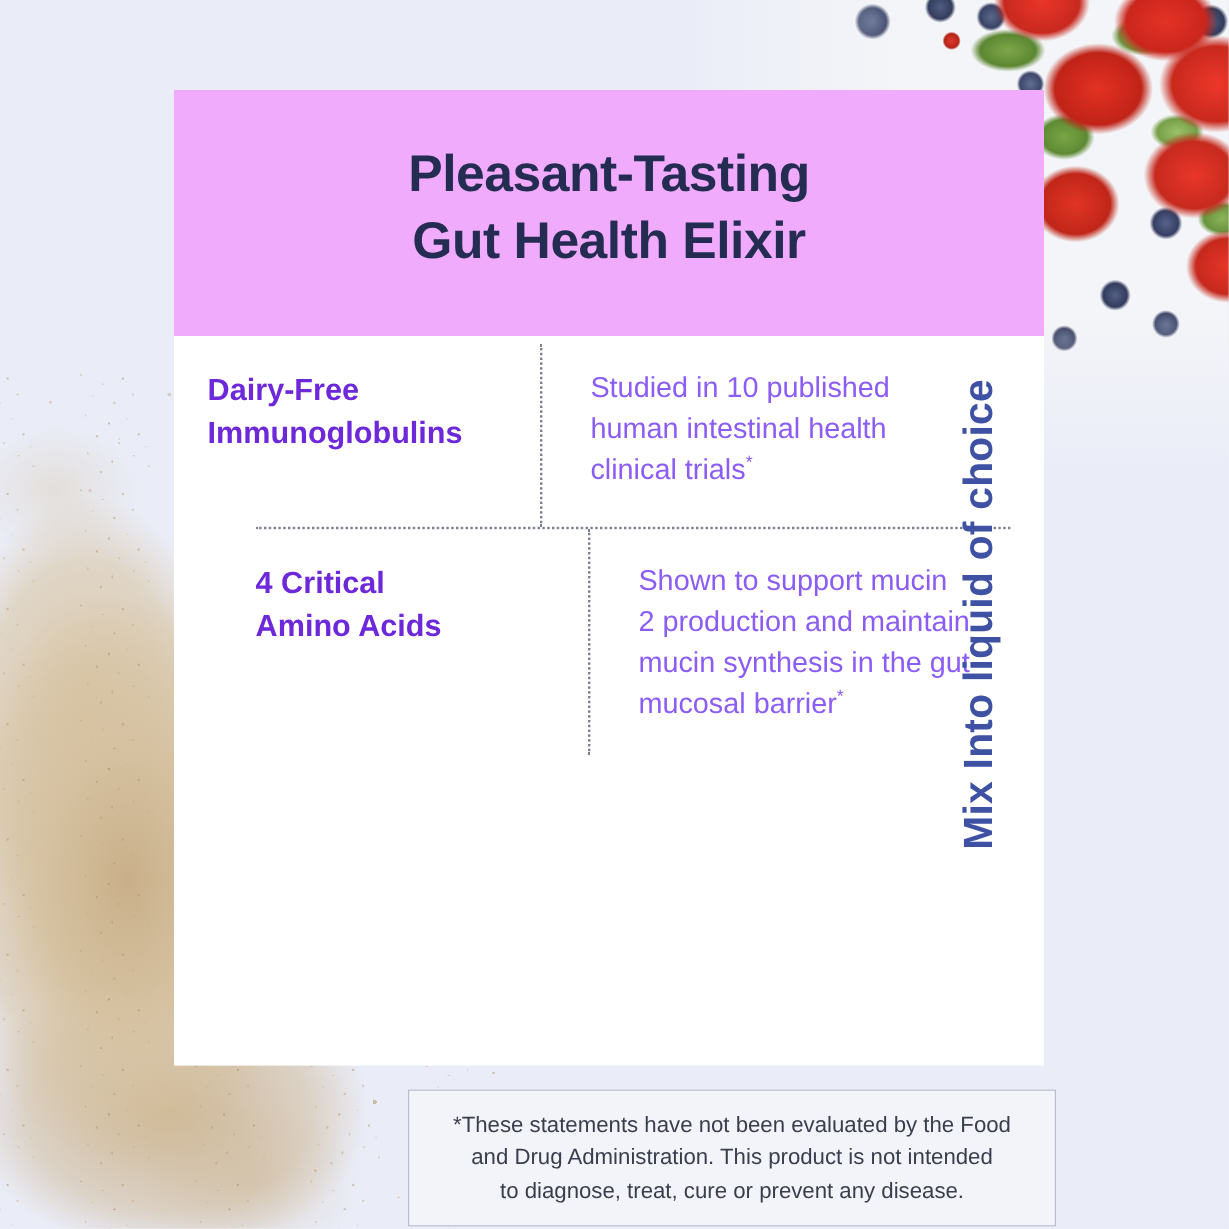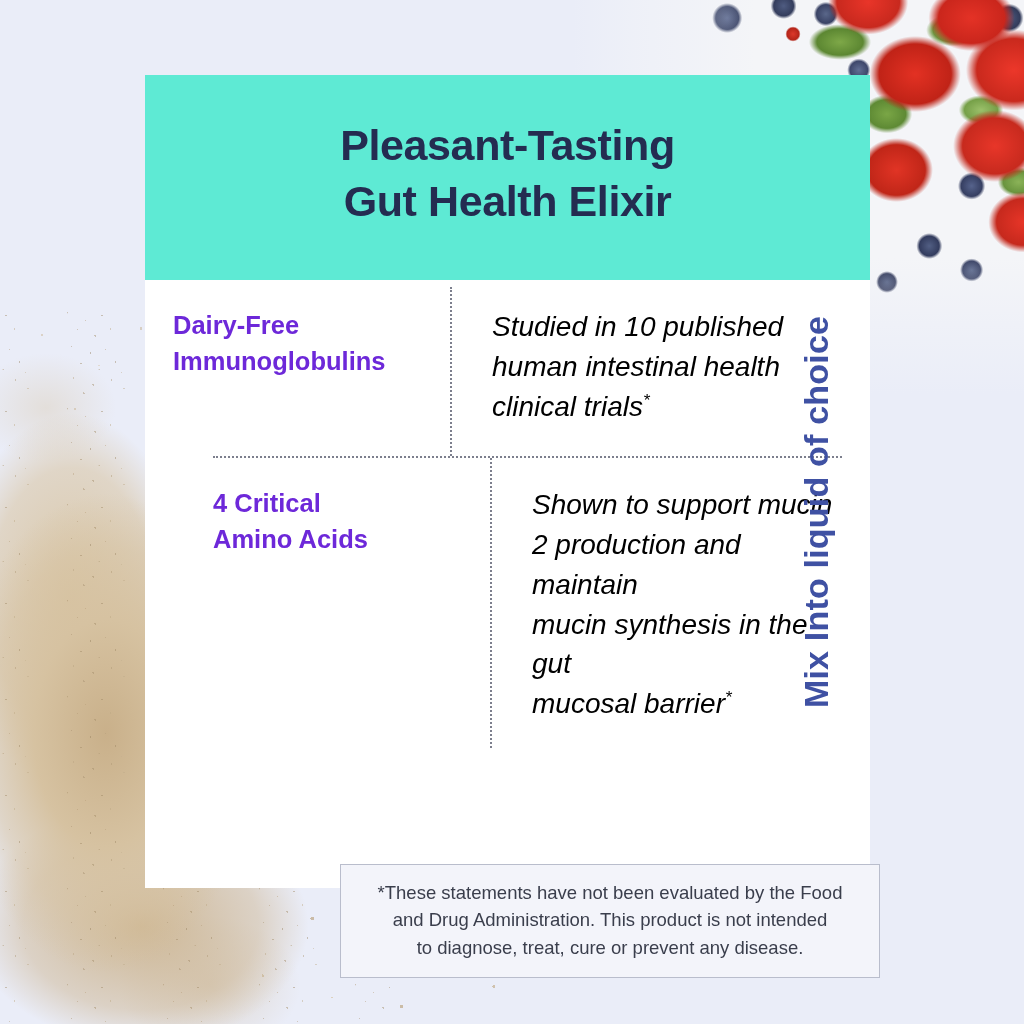--- a/index.html
+++ b/index.html
@@ -163,21 +163,21 @@
     left: 145px;
     top: 75px;
     width: 725px;
     height: 813px;
     background: #ffffff;
     box-sizing: border-box;
   }
 
   #card-header {
     height: 205px;
-    background: #5eead4;
+    background: #f0abfc;
     display: flex;
     align-items: center;
     justify-content: center;
     box-sizing: border-box;
     padding: 0 40px 8px 40px;
   }
   #card-title {
     margin: 0;
     text-align: center;
     color: #242c51;
@@ -220,45 +220,44 @@
 
   .feature-divider {
     flex: 0 0 0px;
     align-self: stretch;
     border-left: 2px dotted #7c7f8d;
     margin: -27px 0 -30px 0;
   }
 
   .feature-desc {
     flex: 1;
-    color: #000000;
-    font-size: 28px;
+    color: #8b5cf6;
+    font-size: 24px;
     line-height: 1.42;
     font-weight: 400;
     padding-left: 40px;
     white-space: pre-line;
     box-sizing: border-box;
-    font-style: italic;
   }
   .feature-desc sup,
   .feature-term sup {
     font-size: .62em;
     vertical-align: super;
     line-height: 0;
   }
 
   
   .feature-row:first-child .feature-divider { margin-top: -20px; }
   .feature-row:last-child  .feature-divider { margin-bottom: -24px; }
 
   
   #disclaimer-box {
     position: absolute;
     left: 340px;
-    top: 864px;
+    top: 908px;
     width: 540px;
     box-sizing: border-box;
     border: 1px solid #b9bdcc;
     background: #f3f4fa;
     padding: 14px 22px 16px 22px;
   }
   #disclaimer-text {
     margin: 0;
     color: #3a3e4c;
     font-size: 18.5px;

